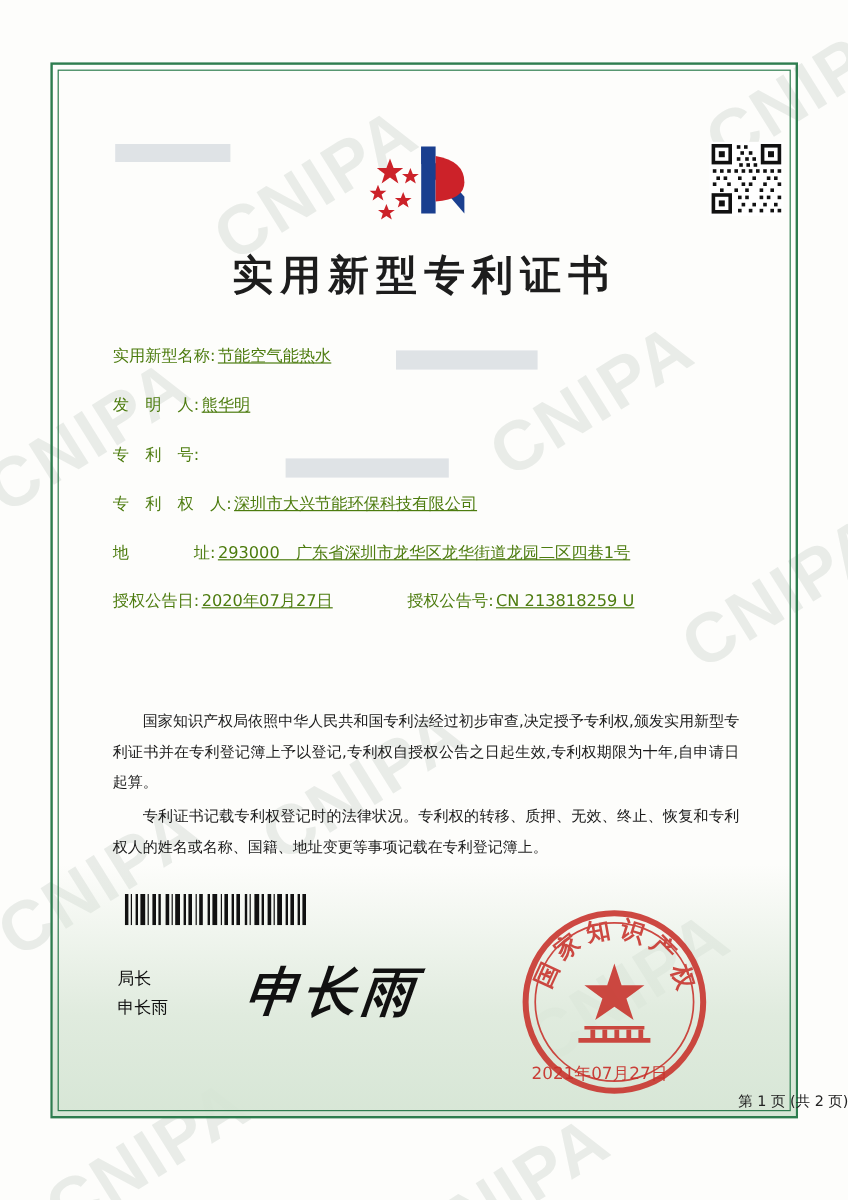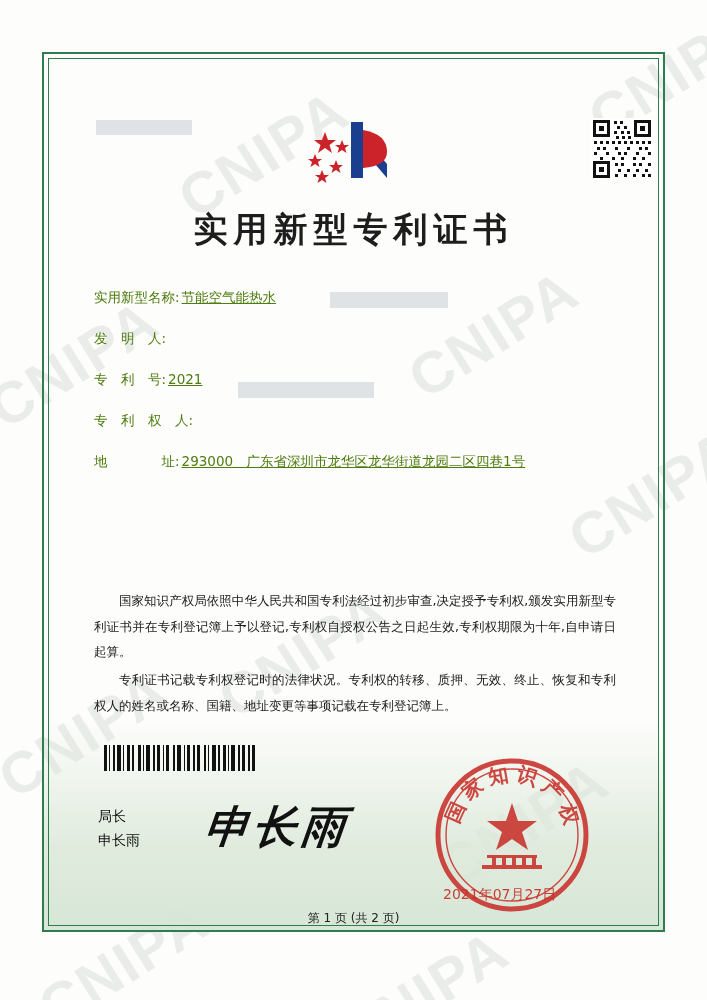--- a/index.html
+++ b/index.html
@@ -220,21 +220,21 @@
     z-index: 7;
     opacity: .92;
   }
 
   
   .page-num {
     position: absolute;
     left: 0;
     width: 100%;
     top: 910px;
-    text-align: center;
+    text-align: right;
     font-size: 12px;
     color: #222;
     font-family: "DejaVu Sans", sans-serif;
   }
   .footer-note {
     position: absolute;
     left: 0;
     width: 100%;
     top: 955px;
     text-align: center;
@@ -353,37 +353,45 @@
 
     <div class="fields">
 
       <div class="frow">
         <span class="flabel">实用新型名称:</span>
         <span class="fvalue">节能空气能热水</span>
       </div>
 
       <div class="frow">
         <span class="flabel">发　明　人:</span>
+        <span class="fvalue">熊华明</span>
       </div>
 
       <div class="frow">
         <span class="flabel">专　利　号:</span>
-        <span class="fvalue">2021</span>
       </div>
 
 
       <div class="frow">
         <span class="flabel">专　利　权　人:</span>
+        <span class="fvalue">深圳市大兴节能环保科技有限公司</span>
       </div>
 
       <div class="frow">
         <span class="flabel">地　　　　址:</span>
         <span class="fvalue">293000　广东省深圳市龙华区龙华街道龙园二区四巷1号</span>
       </div>
 
+      <div class="frow two-col">
+        <span class="flabel">授权公告日:</span>
+        <span class="fvalue">2020年07月27日</span>
+        <span class="spacer"></span>
+        <span class="flabel">授权公告号:</span>
+        <span class="fvalue">CN 213818259 U</span>
+      </div>
 
     </div>
 
     <div class="redact" style="left:330px; top:292px; width:118px; height:16px;"></div>
     <div class="redact" style="left:238px; top:382px; width:136px; height:16px;"></div>
 
     <div class="body-text">
       <p>国家知识产权局依照中华人民共和国专利法经过初步审查,决定授予专利权,颁发实用新型专利证书并在专利登记簿上予以登记,专利权自授权公告之日起生效,专利权期限为十年,自申请日起算。</p>
       <p>专利证书记载专利权登记时的法律状况。专利权的转移、质押、无效、终止、恢复和专利权人的姓名或名称、国籍、地址变更等事项记载在专利登记簿上。</p>
     </div>

